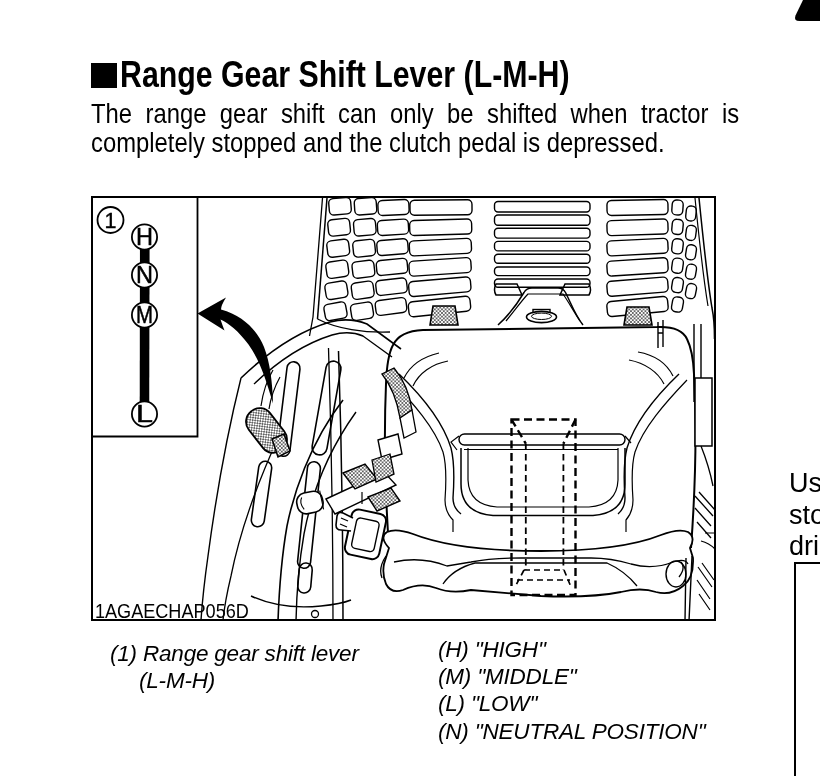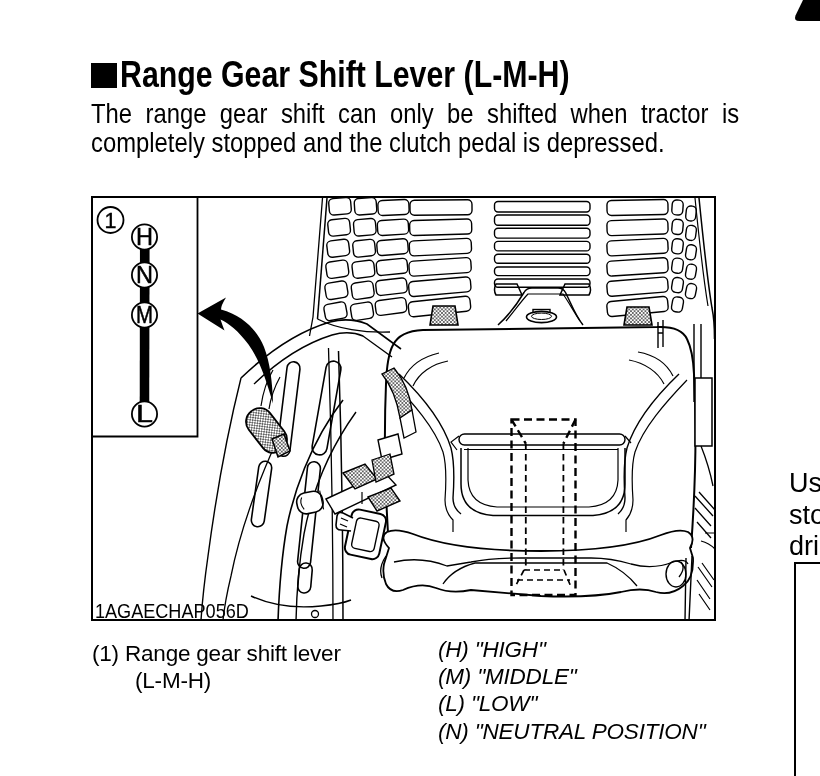--- a/index.html
+++ b/index.html
@@ -157,17 +157,17 @@
     <path d="M281,264 L299,258 L303,278 L285,286 Z" fill="url(#dots)" stroke="#000" stroke-width="1.3"></path>
     <path d="M603,128 V206 M610,128 V204" fill="none" stroke="#000" stroke-width="1.4"></path>
     <rect x="604" y="182" width="17" height="68" fill="#fff" stroke="#000" stroke-width="1.5"></rect>
     <path d="M604,300 l18,20 M608,296 l16,18 M604,312 l16,18 M606,326 l14,16" stroke="#000" stroke-width="1.3"></path>
     <path d="M610,250 q8,20 12,40" fill="none" stroke="#000" stroke-width="1.3"></path>
     <path d="M595,362 L594,425 M601,360 C600,385 599,405 598,425" stroke="#000" stroke-width="1.4" fill="none"></path>
     <path d="M607,371 l14,20 M611,367 l12,17 M606,384 l13,19 M608,398 l11,16" stroke="#000" stroke-width="1.2"></path>
     <path d="M614,337 h11 M610,345 q8,2 14,8" stroke="#000" stroke-width="1.2" fill="none"></path>
     <text x="3.9" y="421.5" font-size="21" textLength="154" lengthAdjust="spacingAndGlyphs">1AGAECHAP056D</text>
   </svg>
-<div class="abs" style="left:92px;top:639.5px;font-size:22.5px;letter-spacing:-0.2px;line-height:27.3px">(1) Range gear shift lever<br><span style="margin-left:43px">(L-M-H)</span></div>
+<div class="abs" style="left:110px;top:639.5px;font-size:22.5px;letter-spacing:-0.2px;font-style:italic;line-height:27.3px">(1) Range gear shift lever<br><span style="margin-left:29px">(L-M-H)</span></div>
 <div class="abs" style="left:438px;top:635.5px;font-size:22.5px;letter-spacing:-0.2px;font-style:italic;line-height:27.4px">(H) "HIGH"<br>(M) "MIDDLE"<br>(L) "LOW"<br>(N) "NEUTRAL POSITION"</div>
 <div class="abs" style="left:789px;top:468px;font-size:27px;line-height:31.5px">Use<br>stop<br>dri</div>
 <svg width="26" height="214" style="position:absolute;left:794px;top:562px">
 <path d="M1,214 V1 H26" fill="none" stroke="#000" stroke-width="2"></path>
 </svg>
 </body></html>

